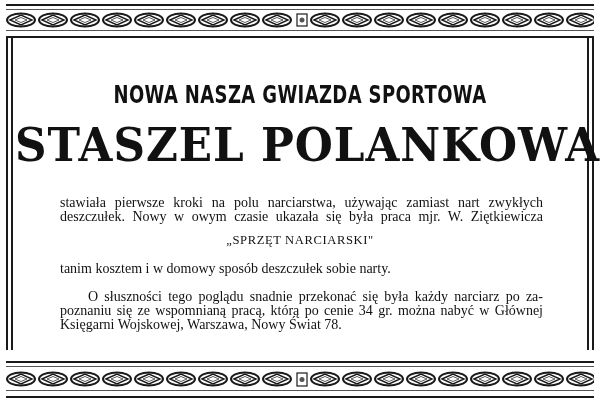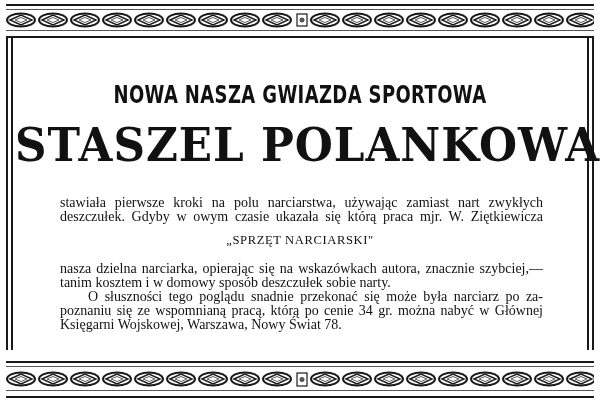--- a/index.html
+++ b/index.html
@@ -58,32 +58,31 @@
 <div class="vline" style="left:6px;top:38px;height:312px;"></div>
 <div class="vline" style="left:11px;top:38px;height:312px;"></div>
 <div class="vline" style="right:11px;top:38px;height:312px;"></div>
 <div class="vline" style="right:6px;top:38px;height:312px;"></div>
 
 <div class="headline-small">NOWA NASZA GWIAZDA SPORTOWA</div>
 <div class="headline-big">STASZEL POLANKOWA</div>
 
 <div class="body" style="top:196px;">
   <p>stawiała pierwsze kroki na polu narciarstwa, używając zamiast nart zwykłych</p>
-  <p>deszczułek. Gdyby w owym czasie ukazała się którą praca mjr. W. Ziętkiewicza</p>
+  <p>deszczułek. Nowy w owym czasie ukazała się była praca mjr. W. Ziętkiewicza</p>
 </div>
 
 <div class="center" style="top:233px;">„SPRZĘT NARCIARSKI"</div>
 
 <div class="body" style="top:262px;">
-  <p>nasza dzielna narciarka, opierając się na wskazówkach autora, znacznie szybciej,—</p>
   <p class="last">tanim kosztem i w domowy sposób deszczułek sobie narty.</p>
 </div>
 
 <div class="body" style="top:290px;">
-  <p class="indent">O słuszności tego poglądu snadnie przekonać się może była narciarz po za-</p>
+  <p class="indent">O słuszności tego poglądu snadnie przekonać się była każdy narciarz po za-</p>
   <p>poznaniu się ze wspomnianą pracą, którą po cenie 34 gr. można nabyć w Głównej</p>
   <p class="last">Księgarni Wojskowej, Warszawa, Nowy Świat 78.</p>
 </div>
 
 <div class="hline" style="top:361px;height:2px;"></div>
 <div class="hline" style="top:366px;height:1px;background:#555;"></div>
 <div class="band" style="top:371px;">
   <svg width="588" height="16" viewBox="0 0 588 16">
     <use href="#link" x="0"></use>
       <use href="#link" x="32"></use>

